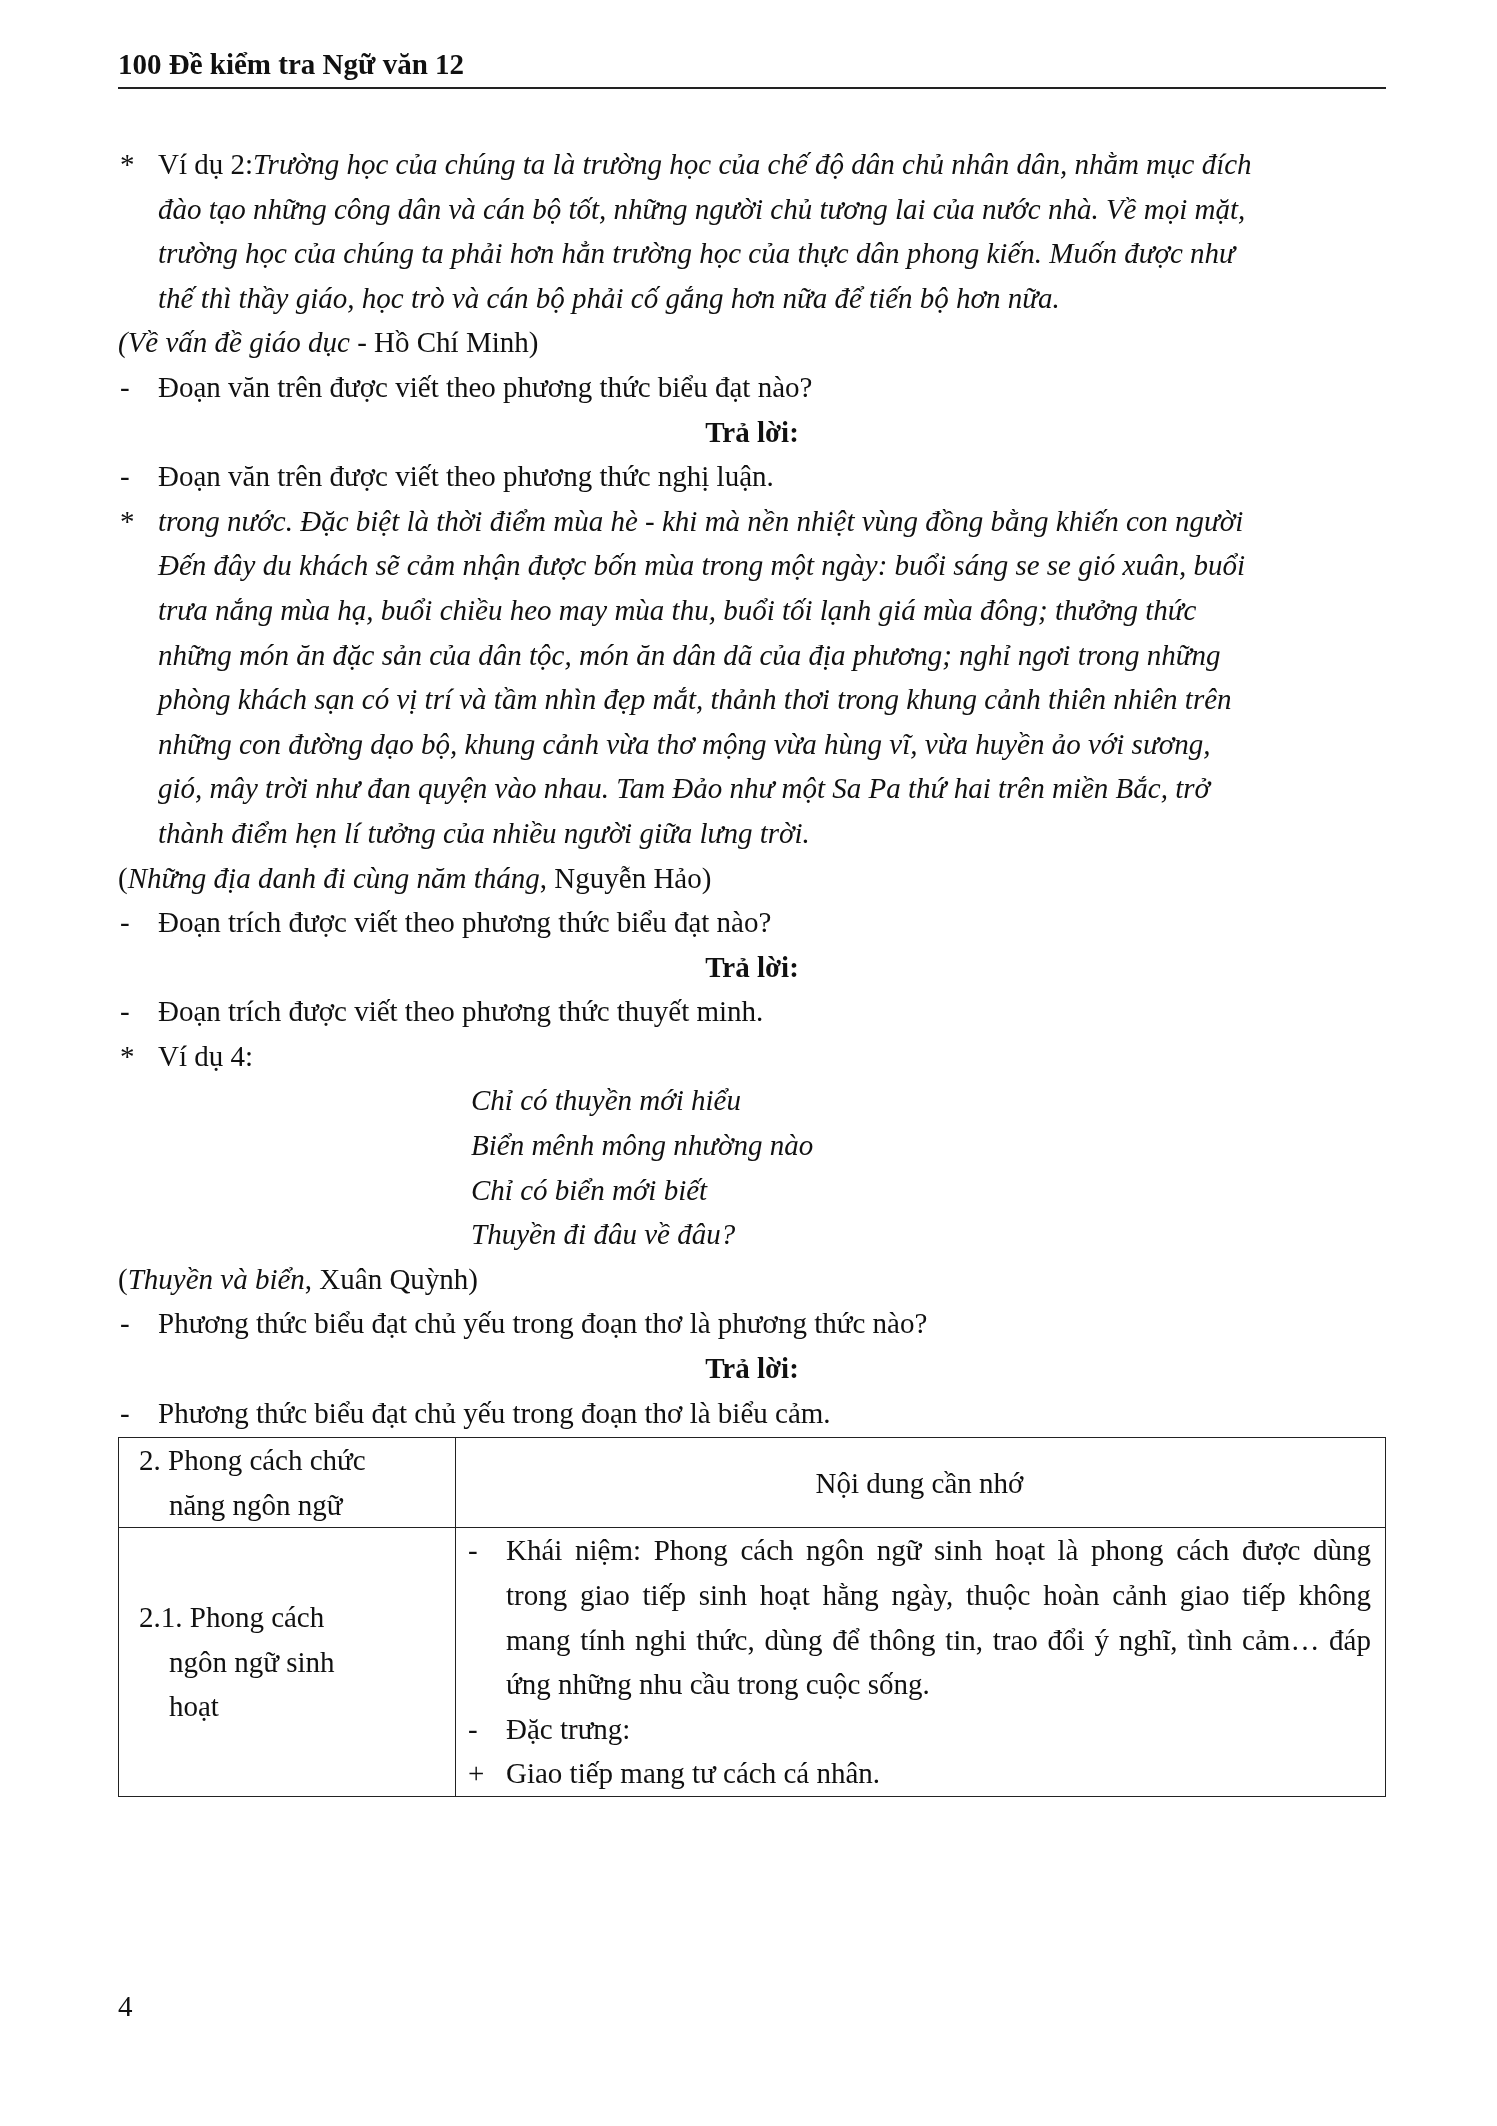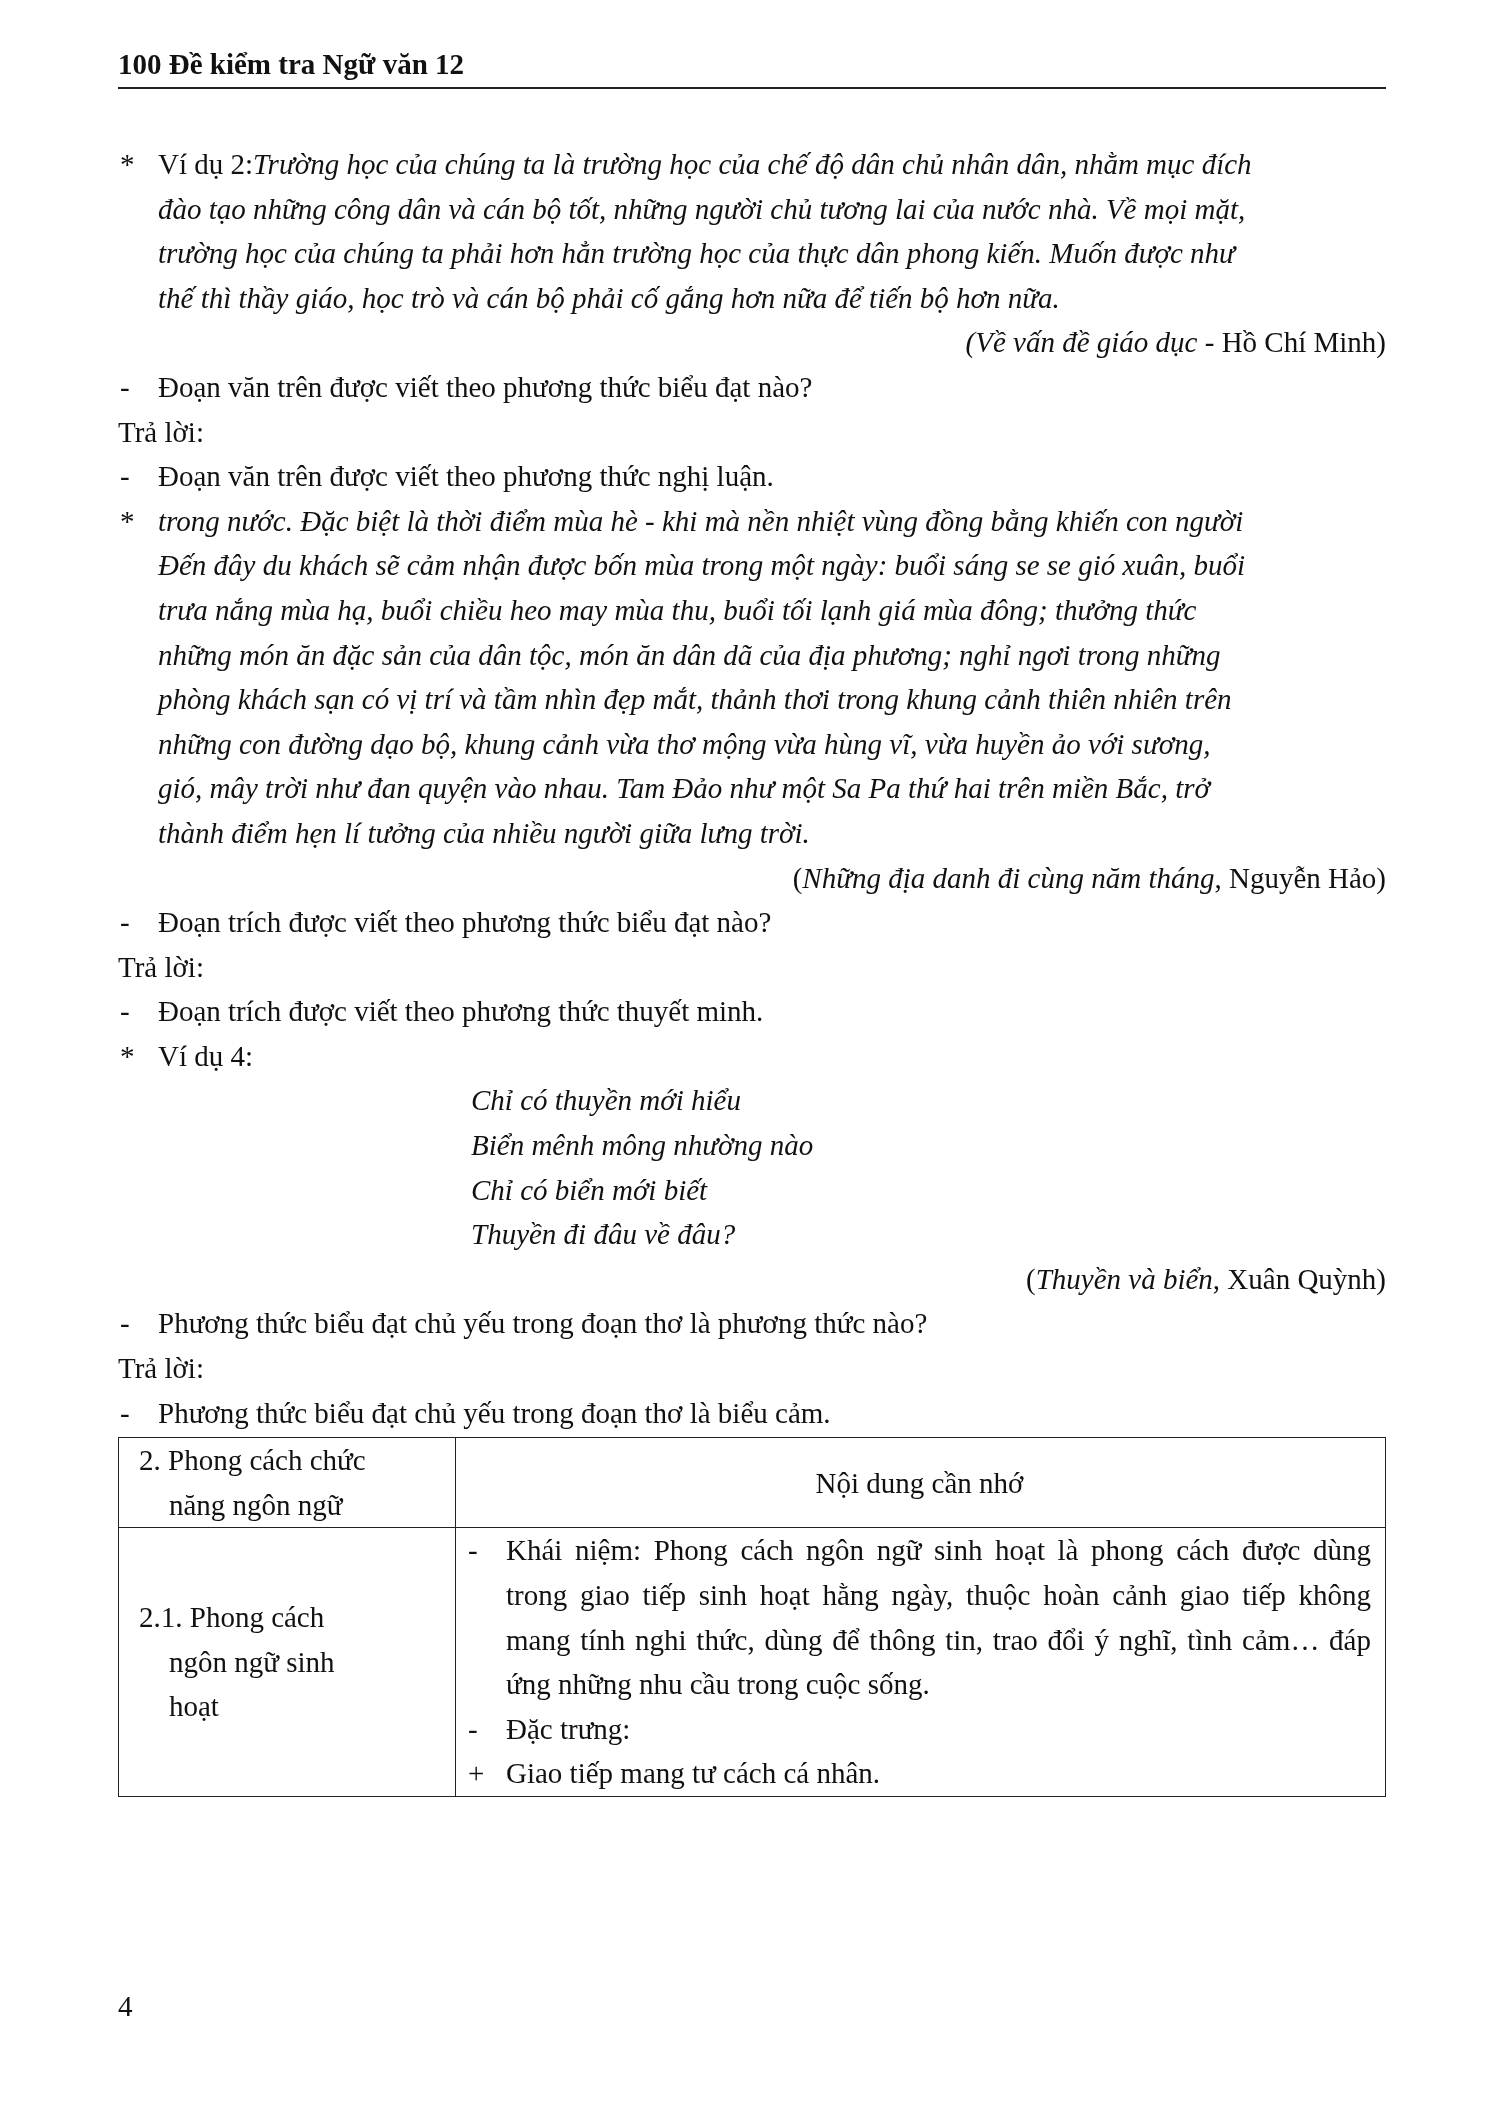--- a/index.html
+++ b/index.html
@@ -15,22 +15,22 @@
     }
     .header-title { font-size: 29px; font-weight: bold; letter-spacing: 0; }
     .content {
       position: absolute; left: 118px; top: 142px; width: 1268px;
       font-size: 29px; line-height: 44.6px;
     }
     .line { position: relative; white-space: nowrap; }
     .item { position: relative; padding-left: 40px; text-align: justify; }
     .item .marker { position: absolute; left: 2px; top: 0; }
     .it { font-style: italic; }
-    .source { text-align: right; }
-    .center-bold { font-weight: normal; }
+    .source { text-align: left; }
+    .center-bold { text-align: center; font-weight: bold; }
     .poem { padding-left: 353px; font-style: italic; }
     table.notes {
       border-collapse: collapse; width: 1268px; margin-top: 2px;
       font-size: 29px; line-height: 44.6px;
     }
     table.notes td { border: 1.5px solid #222; vertical-align: middle; }
     table.notes td.c1 { width: 296px; padding: 0 20px; }
     table.notes td.c2 { padding: 0 14px 0 12px; }
     .th-col1 { padding-left: 0; }
     .th-col1 .l2 { padding-left: 30px; }

